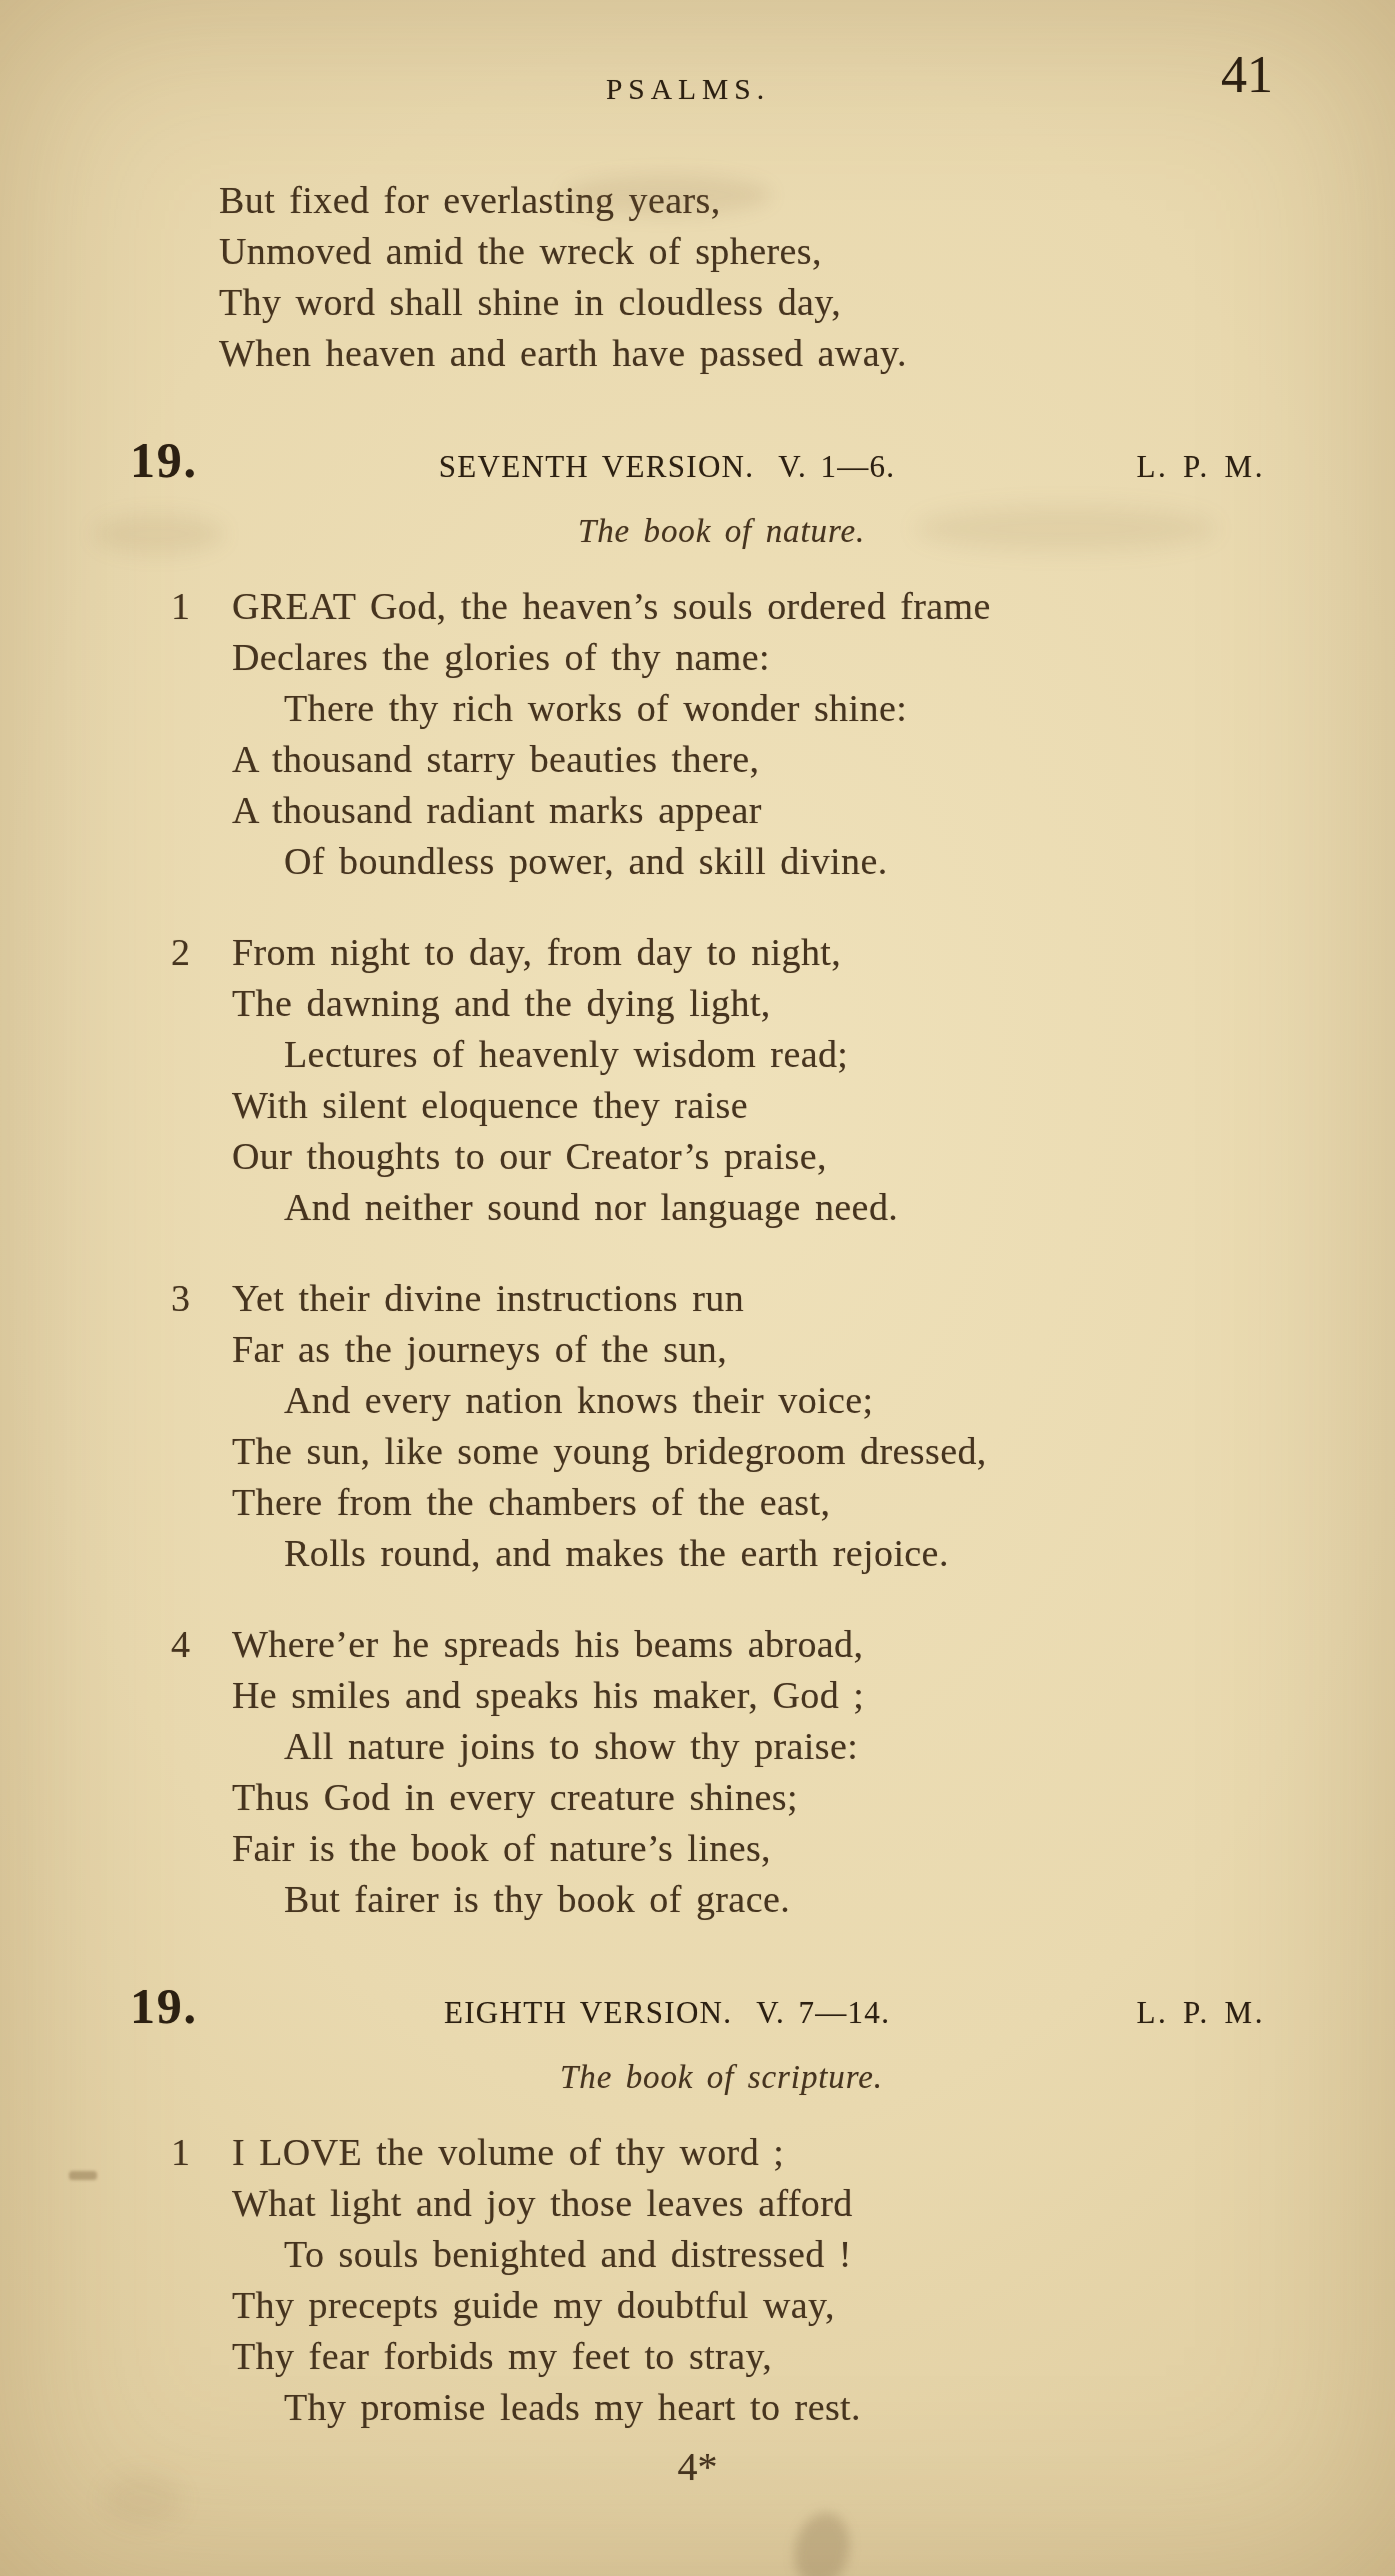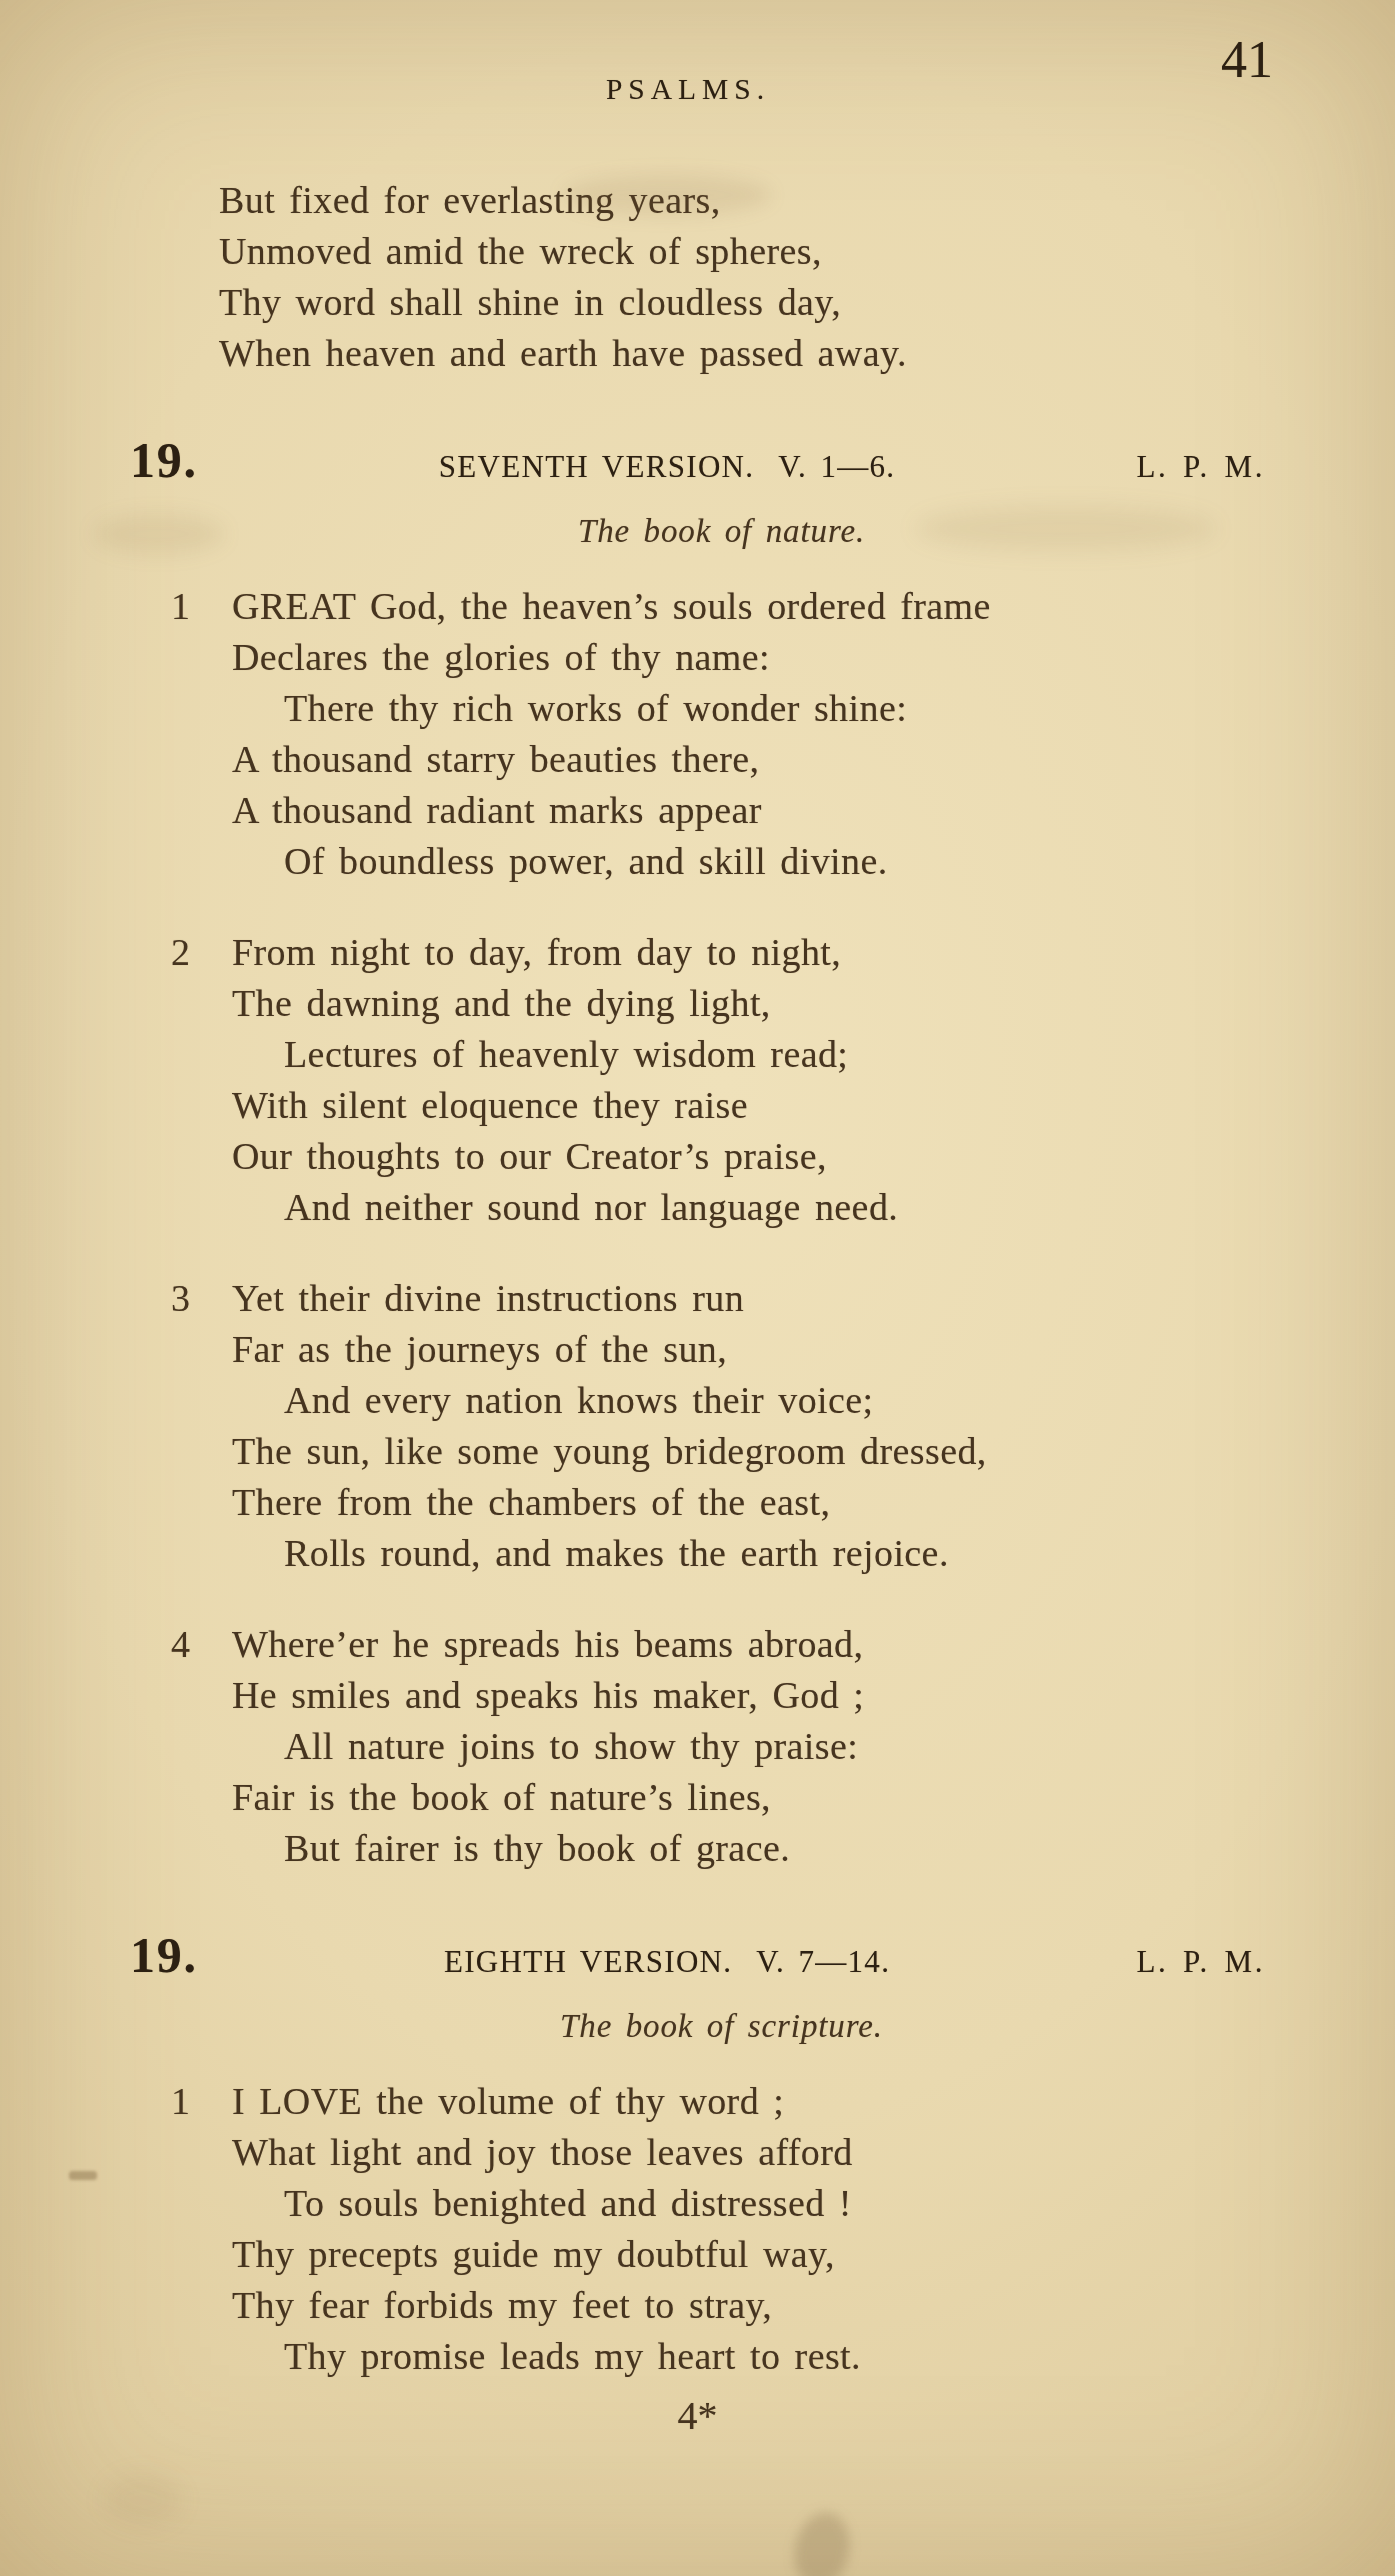--- a/index.html
+++ b/index.html
@@ -30,21 +30,21 @@
   .s6{left:104px;top:2474px;width:78px;height:52px;background:rgba(139,108,62,.08);filter:blur(10.4px);}
 
   .running-head{position:relative;height:130px;}
   .head-title{
     position:absolute;left:16px;right:35px;top:73px;
     text-align:center;
     font-size:29.5px;letter-spacing:6px;
     color:var(--ink-strong);
   }
   .head-number{
-    position:absolute;right:122px;top:30px;
+    position:absolute;right:122px;top:45px;
     font-size:52px;
     color:var(--ink-strong);
   }
 
   .body-text{font-size:38px;letter-spacing:0.4px;word-spacing:4.3px;}
   .line{line-height:51px;white-space:nowrap;}
   .line.ind{margin-left:52px;}
 
   .continuation{margin-top:45px;padding-left:219px;}
 
@@ -155,20 +155,21 @@
               <div class="line ind">Rolls round, and makes the earth rejoice.</div>
             </div>
   </div>
 
   <div class="verse">
     <span class="verse-num">4</span>
     <div>
               <div class="line">Where’er he spreads his beams abroad,</div>
               <div class="line">He smiles and speaks his maker, God ;</div>
               <div class="line ind">All nature joins to show thy praise:</div>
+              <div class="line">Thus God in every creature shines;</div>
               <div class="line">Fair is the book of nature’s lines,</div>
               <div class="line ind">But fairer is thy book of grace.</div>
             </div>
   </div>
 </div>
   </section>
 
   <section class="hymn">
     <div class="hymn-head">
       <span class="hymn-num">19.</span>

